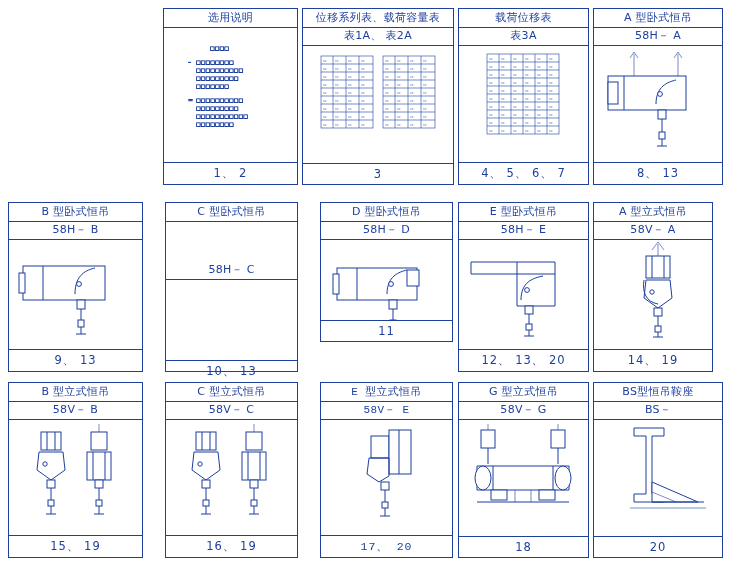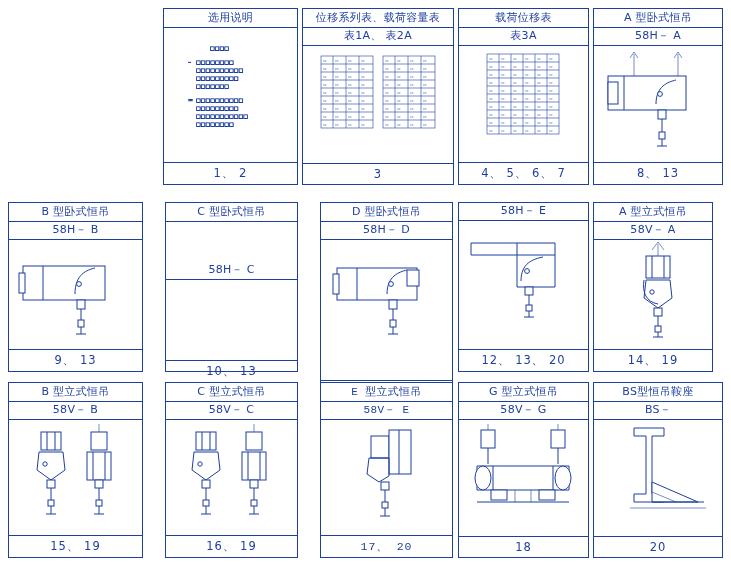--- a/index.html
+++ b/index.html
@@ -355,21 +355,21 @@
           <line x1="78" y1="69" x2="78" y2="80"></line>
           <rect x="75" y="80" width="6" height="7" class="fillw ln"></rect>
           <line x1="78" y1="87" x2="78" y2="94"></line>
           <path d="M73 94 L83 94"></path>
         </g>
       </svg>
     </div>
     <div class="ftr">10、 13</div>
   </div>
 
-  <div class="card" style="left:320px; top:202px; width:133px; height:200px;">
+  <div class="card" style="left:320px; top:202px; width:133px; height:140px;">
     <div class="hdr">D 型卧式恒吊</div>
     <div class="hdr sub">58H－ D</div>
     <div class="body">
       <svg width="131" height="100" viewBox="0 0 131 100">
         <g class="ln">
           <rect x="16" y="28" width="80" height="32" class="fillw ln"></rect>
           <line x1="36" y1="28" x2="36" y2="60"></line>
           <rect x="12" y="34" width="6" height="20" class="fillw ln"></rect>
           <path d="M66 54 C66 36, 78 32, 86 30" class="ln"></path>
           <circle cx="70" cy="44" r="2.4" class="ln fillw"></circle>
@@ -379,20 +379,21 @@
           <rect x="69" y="80" width="6" height="7" class="fillw ln"></rect>
           <line x1="72" y1="87" x2="72" y2="94"></line>
           <path d="M67 94 L77 94"></path>
         </g>
       </svg>
     </div>
     <div class="ftr">11</div>
   </div>
 
   <div class="card" style="left:458px; top:202px; width:131px; height:170px;">
+    <div class="hdr">E 型卧式恒吊</div>
     <div class="hdr sub">58H－ E</div>
     <div class="body">
       <svg width="129" height="100" viewBox="0 0 129 100">
         <g class="ln">
           <path d="M12 22 L96 22 L96 66 L58 66 L58 34 L12 34 Z" class="fillw ln"></path>
           <line x1="58" y1="34" x2="96" y2="34"></line>
           <line x1="58" y1="22" x2="58" y2="34"></line>
           <path d="M62 60 C62 42, 74 38, 84 36" class="ln"></path>
           <circle cx="68" cy="50" r="2.4" class="ln fillw"></circle>
           <rect x="66" y="66" width="8" height="8" class="fillw ln"></rect>

